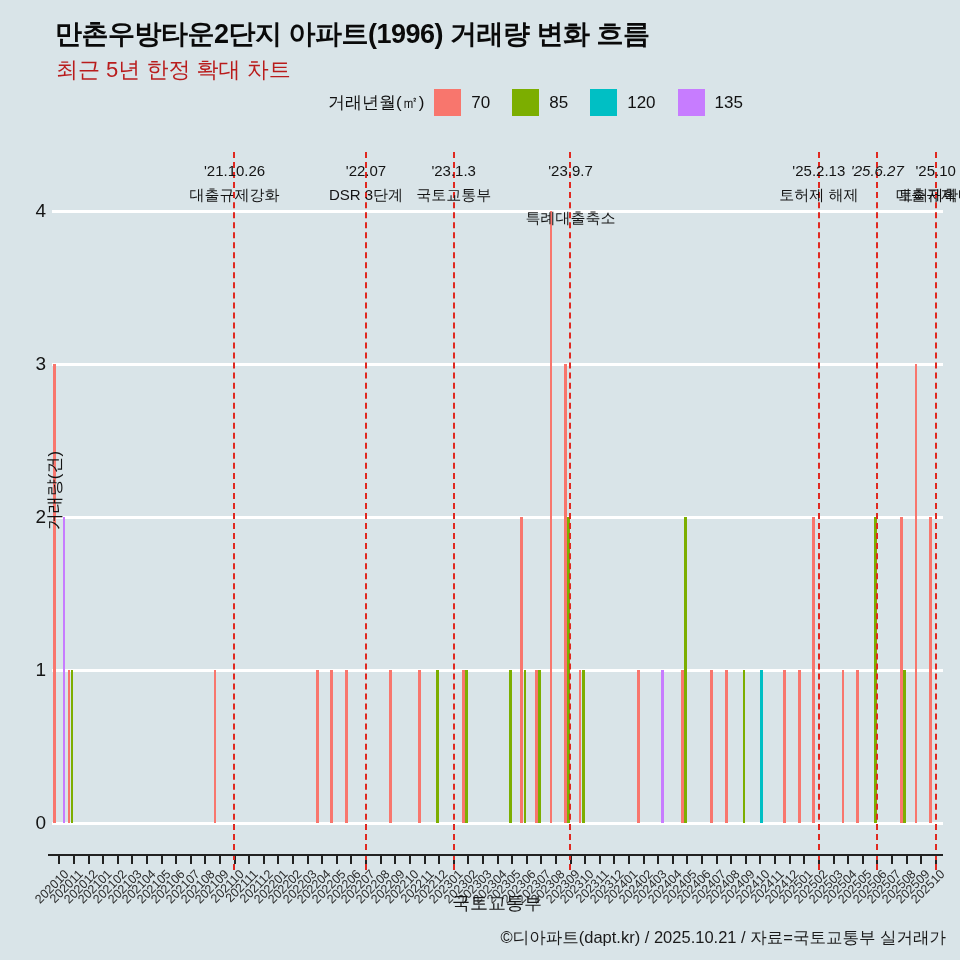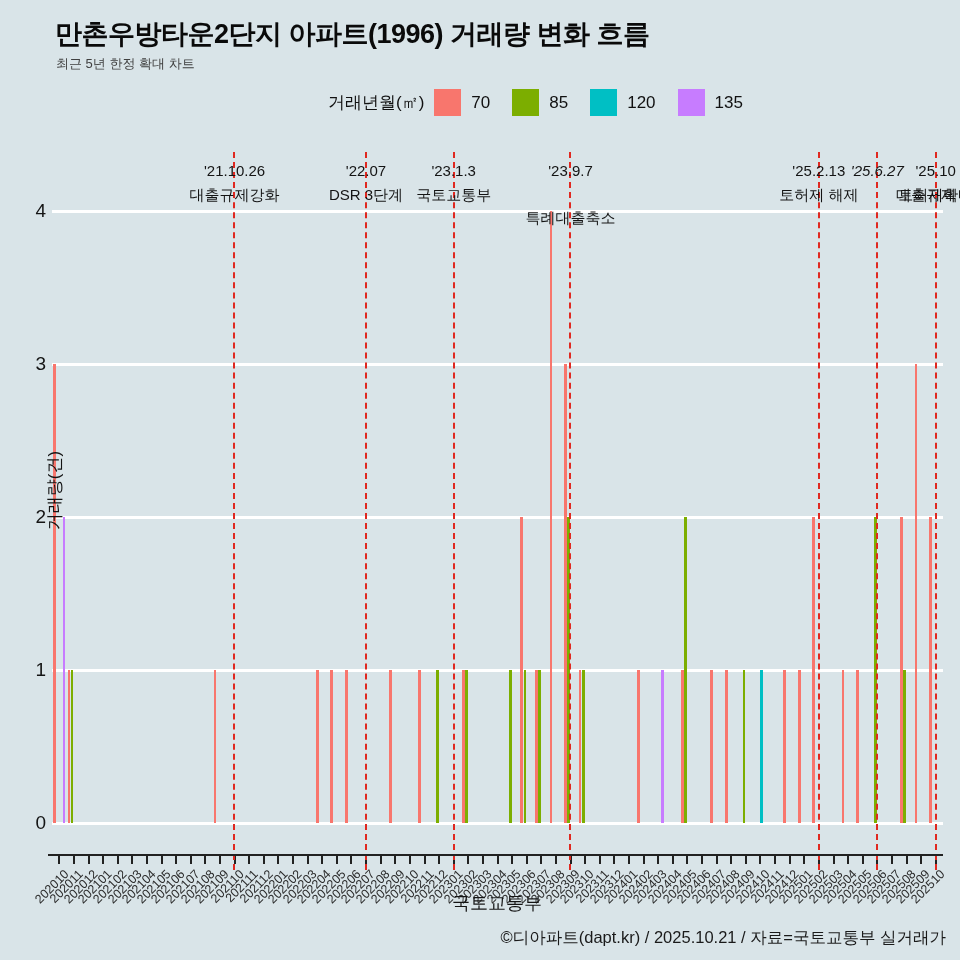--- a/index.html
+++ b/index.html
@@ -4,21 +4,21 @@
 <style>
   html,body{margin:0;padding:0;}
   body{
     width:960px;height:960px;position:relative;overflow:hidden;
     background:#d9e4e8;
     font-family:"Liberation Sans","DejaVu Sans",sans-serif;
     color:#1a1a1a;
   }
   .abs{position:absolute;}
   .title{left:55px;top:16px;font-size:27px;font-weight:bold;color:#0a0a0a;letter-spacing:-0.5px;}
-  .subtitle{left:56px;top:55px;font-size:13px;color:#404040;}
+  .subtitle{left:56px;top:55px;font-size:22px;color:#b91c1c;}
   .legend{left:328px;top:89px;display:flex;align-items:center;font-size:17px;color:#111;}
   .legend-label{margin-right:10px;}
   .legend-item{display:flex;align-items:center;margin-right:22px;}
   .legend-swatch{width:27px;height:27px;margin-right:10px;}
   .chart{left:0;top:0;width:960px;height:960px;}
   .gridline{position:absolute;height:3px;background:#ffffff;}
   .bar{position:absolute;}
   .event-line{position:absolute;width:0;border-left:2.5px dashed #e02820;}
   .event-date,.event-label{position:absolute;transform:translateX(-50%);font-size:15px;color:#141414;white-space:nowrap;}
   .ytick{position:absolute;width:40px;text-align:right;font-size:19px;color:#141414;}

